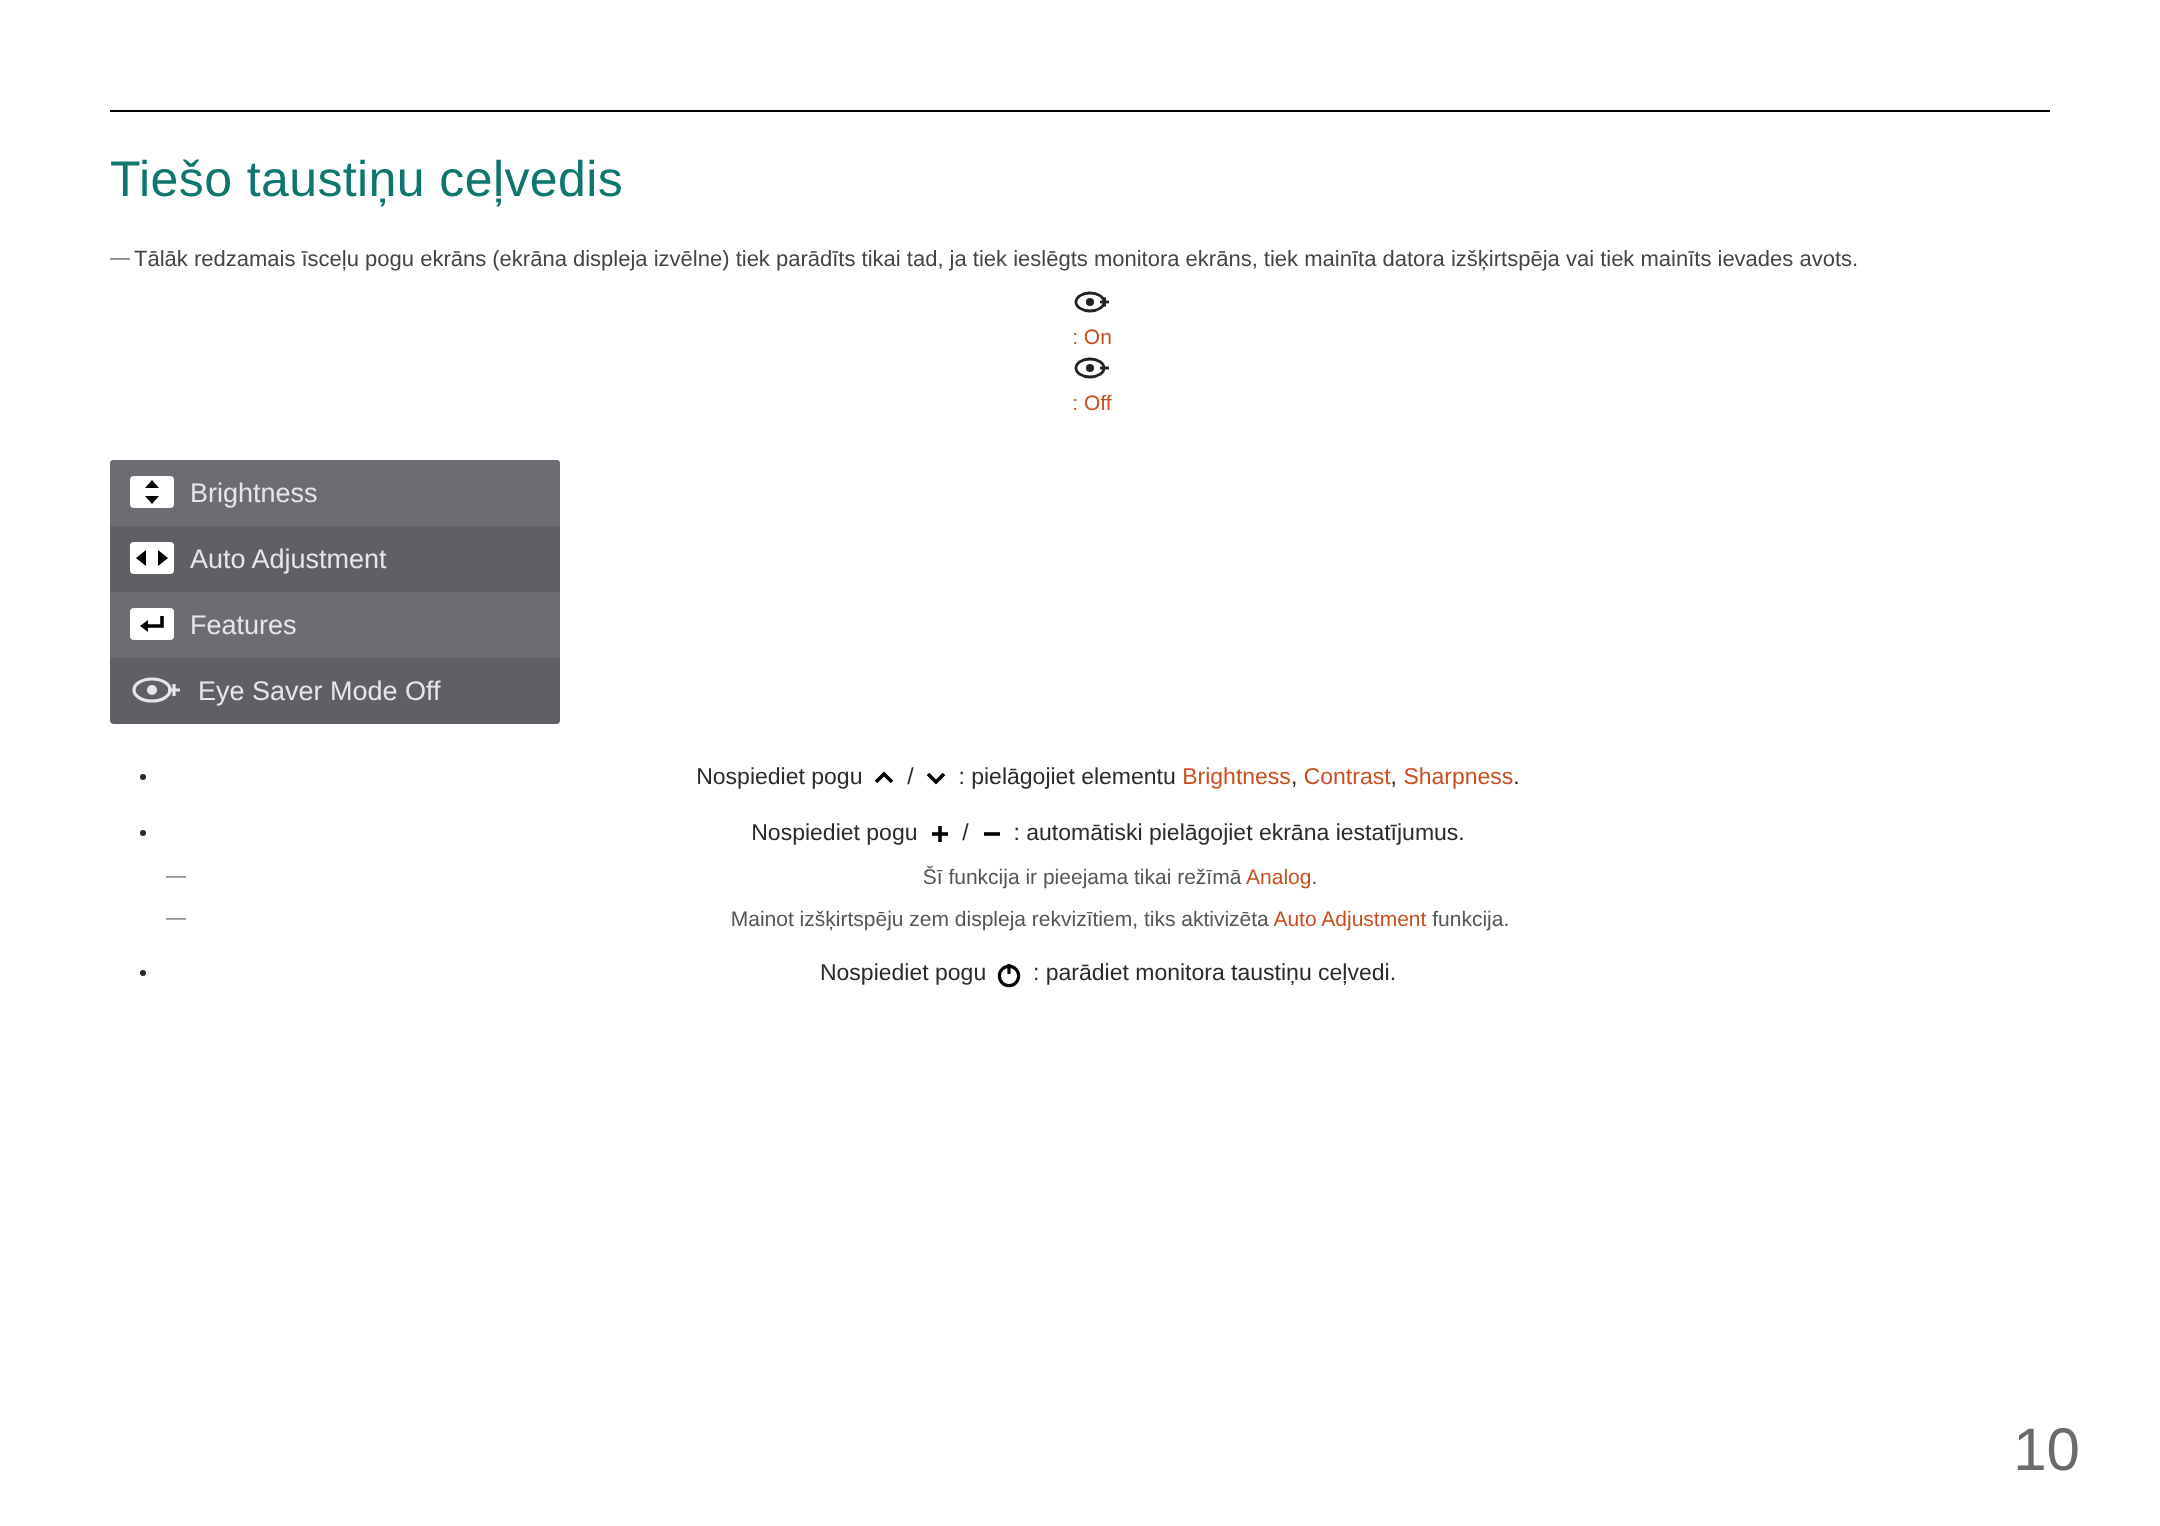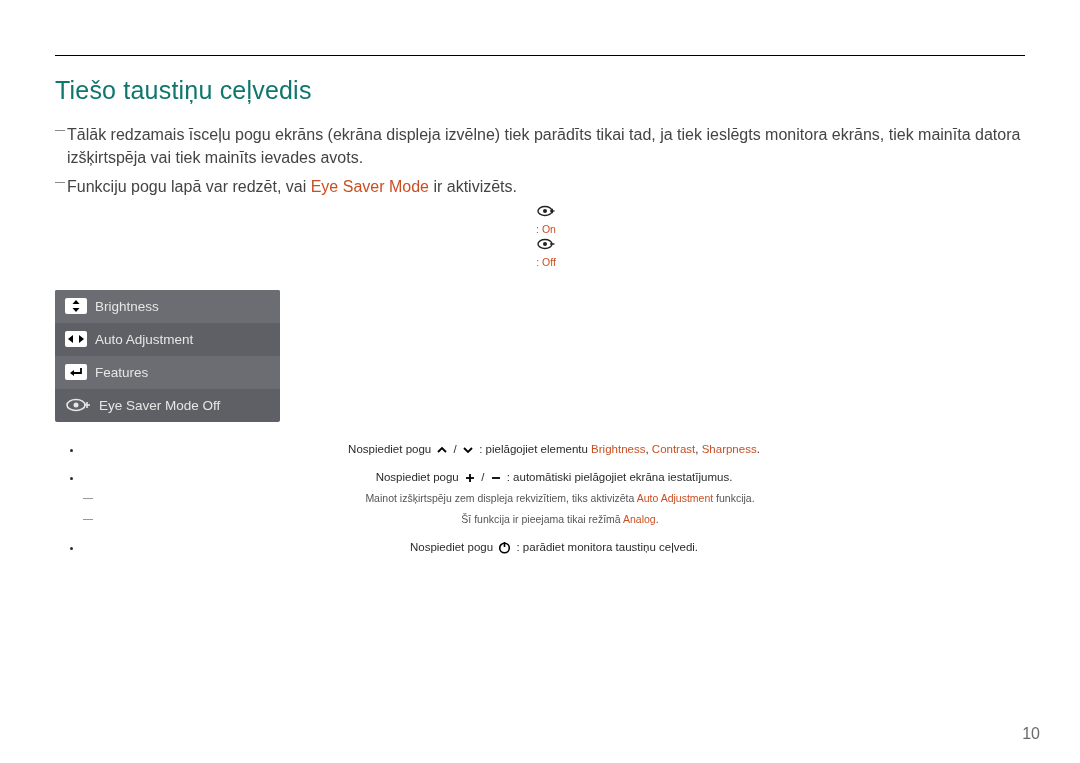--- a/index.html
+++ b/index.html
@@ -25,21 +25,21 @@
     padding: 20px 55px 0 55px;
   }
   h1.title {
     font-size: 25px;
     font-weight: 400;
     color: #0f766e;
     margin: 0 0 18px 0;
     letter-spacing: 0.2px;
   }
   .note-line {
-    font-size: 16px;
+    font-size: 11px;
     color: #444;
     margin: 0 0 6px 0;
     line-height: 1.45;
     position: relative;
     padding-left: 12px;
   }
   .note-line::before {
     content: "―";
     position: absolute;
     left: 0;
@@ -133,39 +133,36 @@
     display: inline-flex;
     vertical-align: middle;
     margin: 0 2px;
   }
   .inline-icon svg { display:block; }
 
   .page-num {
     position: absolute;
     right: 40px;
     bottom: 20px;
-    font-size: 16px;
+    font-size: 30px;
     color: #6a6a6a;
     font-weight: 300;
   }
 </style>
 </head>
 <body>
 
 <div class="page">
   <hr class="rule">
   <div class="content">
 
     <h1 class="title">Tiešo taustiņu ceļvedis</h1>
 
     <p class="note-line">Tālāk redzamais īsceļu pogu ekrāns (ekrāna displeja izvēlne) tiek parādīts tikai tad, ja tiek ieslēgts monitora ekrāns, tiek mainīta datora izšķirtspēja vai tiek mainīts ievades avots.</p>
 
-    <p class="note-line">
-      <span>Funkciju pogu lapā var redzēt, vai </span><span class="red">Eye Saver Mode</span><span> ir aktivizēts.</span>
-    </p>
 
     <div class="status-row">
       <span class="eye-icon">
         <svg width="18" height="12" viewBox="0 0 18 12">
           <ellipse cx="8" cy="6" rx="7" ry="4.5" fill="none" stroke="#222" stroke-width="1.4"></ellipse>
           <circle cx="8" cy="6" r="2" fill="#222"></circle>
           <line x1="13" y1="6" x2="17.5" y2="6" stroke="#222" stroke-width="1.4"></line>
           <line x1="15.3" y1="3.7" x2="15.3" y2="8.3" stroke="#222" stroke-width="1.4"></line>
         </svg>
       </span>
@@ -241,24 +238,24 @@
             <svg width="12" height="12" viewBox="0 0 12 12">
               <line x1="6" y1="2" x2="6" y2="10" stroke="#000" stroke-width="1.8"></line>
               <line x1="2" y1="6" x2="10" y2="6" stroke="#000" stroke-width="1.8"></line>
             </svg>
           </span><span> / </span><span class="inline-icon">
             <svg width="12" height="12" viewBox="0 0 12 12">
               <line x1="2" y1="6" x2="10" y2="6" stroke="#000" stroke-width="1.8"></line>
             </svg>
           </span><span> : automātiski pielāgojiet ekrāna iestatījumus.</span>
         <span class="sub">
+          <span>Šī funkcija ir pieejama tikai režīmā </span><span class="red">Analog</span><span>.</span>
+        </span>
+        <span class="sub">
           <span>Mainot izšķirtspēju zem displeja rekvizītiem, tiks aktivizēta </span><span class="red">Auto Adjustment</span><span> funkcija.</span>
-        </span>
-        <span class="sub">
-          <span>Šī funkcija ir pieejama tikai režīmā </span><span class="red">Analog</span><span>.</span>
         </span>
       </li>
       <li>
         <span>Nospiediet pogu </span><span class="inline-icon">
             <svg width="13" height="13" viewBox="0 0 13 13">
               <circle cx="6.5" cy="7" r="4.8" fill="none" stroke="#000" stroke-width="1.6"></circle>
               <line x1="6.5" y1="1" x2="6.5" y2="6" stroke="#000" stroke-width="1.6"></line>
             </svg>
           </span><span> : parādiet monitora taustiņu ceļvedi.</span>
       </li>

